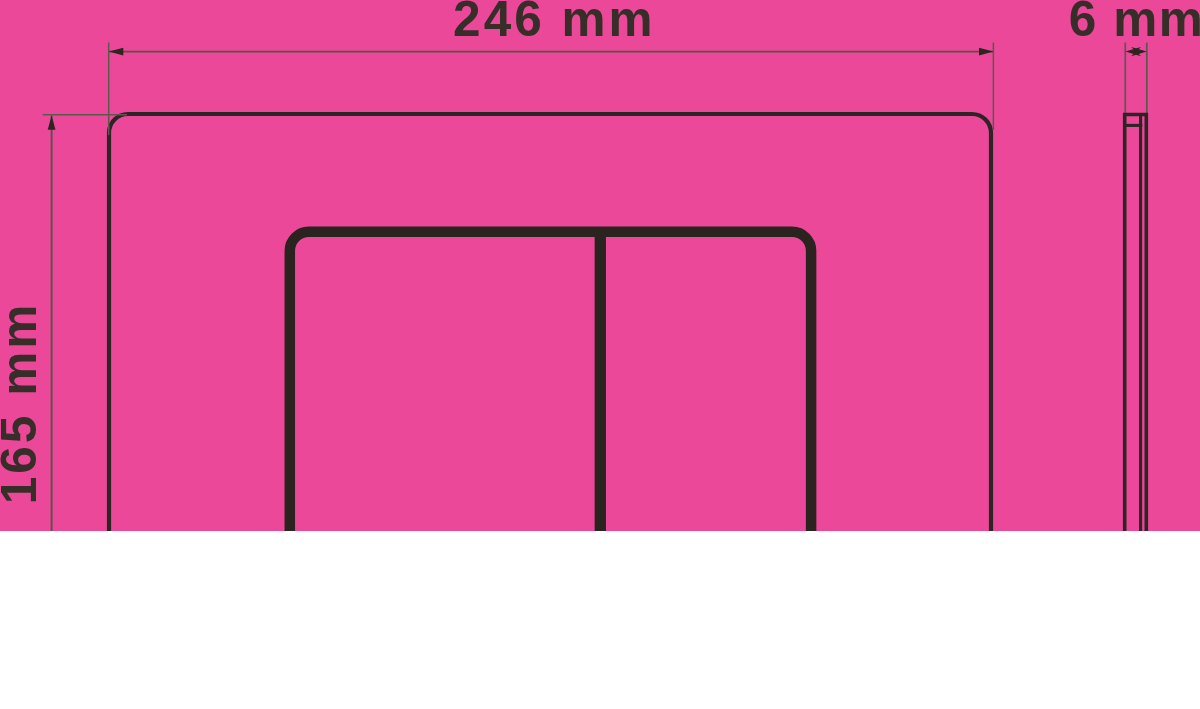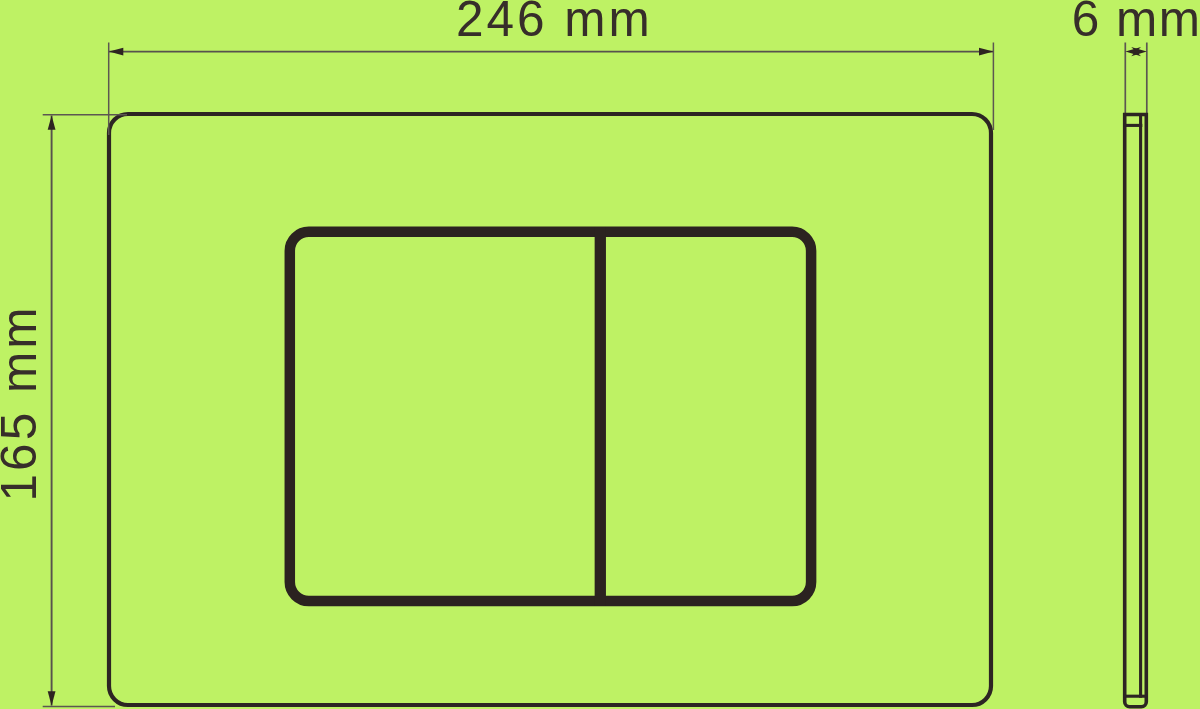--- a/index.html
+++ b/index.html
@@ -1,17 +1,17 @@
 <!DOCTYPE html>
 <html><head>
 <meta charset="utf-8">
 <style>
   html,body{margin:0;padding:0;background:#ffffff;}
-  #canvas{position:relative;width:1200px;height:709px;background:#bef264;overflow:hidden;
-    font-family:"Liberation Sans", sans-serif;}
+  #canvas{position:relative;width:1200px;height:531px;background:#ec4899;overflow:hidden;
+    font-family:"Liberation Sans", sans-serif;font-weight:bold;}
   svg{position:absolute;left:0;top:0;}
   text{font-family:"Liberation Sans", sans-serif;fill:#372e2a;}
 </style>
 </head>
 <body>
 <div id="canvas">
 <svg width="1200" height="709" viewBox="0 0 1200 709">
 
   <rect x="109" y="114" width="882" height="591" rx="19" ry="19" fill="none" stroke="#2d2523" stroke-width="4.2"></rect>
 

